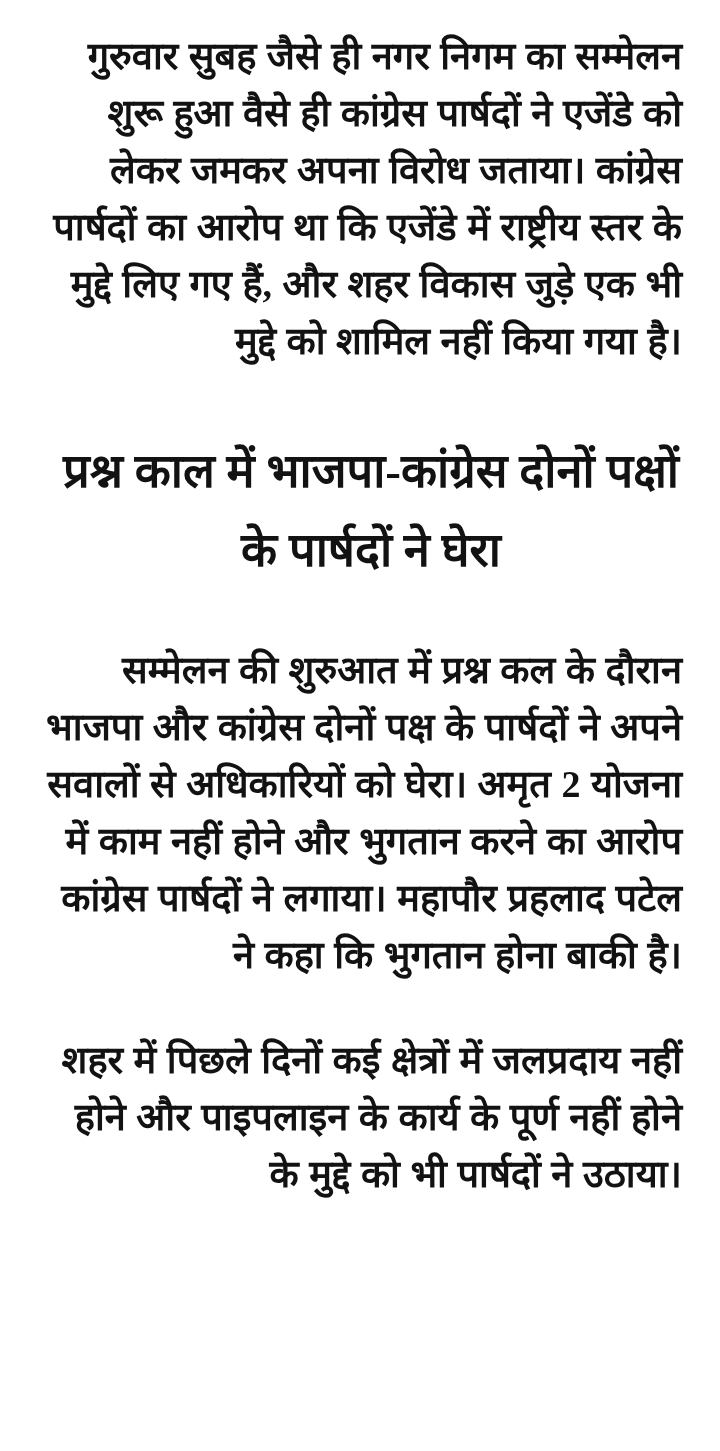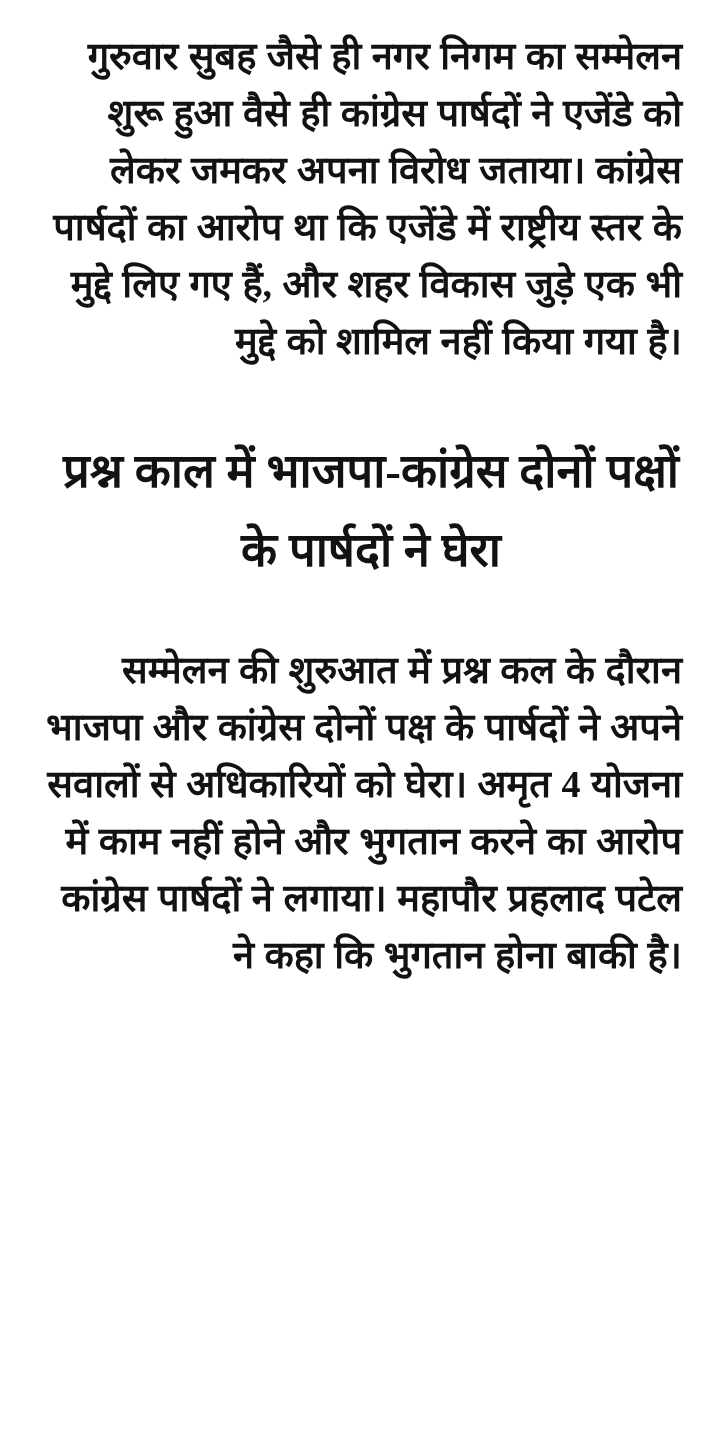--- a/index.html
+++ b/index.html
@@ -39,15 +39,16 @@
 </style>
 </head>
 <body style="background: rgb(255, 255, 255);">
 
 <main class="article">
   <p class="body-para">गुरुवार सुबह जैसे ही नगर निगम का सम्मेलन शुरू हुआ वैसे ही कांग्रेस पार्षदों ने एजेंडे को लेकर जमकर अपना विरोध जताया। कांग्रेस पार्षदों का आरोप था कि एजेंडे में राष्ट्रीय स्तर के मुद्दे लिए गए हैं, और शहर विकास जुड़े एक भी मुद्दे को शामिल नहीं किया गया है।</p>
 
 
   <h2 class="section-heading">प्रश्न काल में भाजपा-कांग्रेस दोनों पक्षों के पार्षदों ने घेरा</h2>
 
-  <p class="body-para">सम्मेलन की शुरुआत में प्रश्न कल के दौरान भाजपा और कांग्रेस दोनों पक्ष के पार्षदों ने अपने सवालों से अधिकारियों को घेरा। अमृत 4 योजना में काम नहीं होने और भुगतान करने का आरोप कांग्रेस पार्षदों ने लगाया। महापौर प्रहलाद पटेल ने कहा कि भुगतान होना बाकी है।</p>
+  <p class="body-para">सम्मेलन की शुरुआत में प्रश्न कल के दौरान भाजपा और कांग्रेस दोनों पक्ष के पार्षदों ने अपने सवालों से अधिकारियों को घेरा। अमृत 2 योजना में काम नहीं होने और भुगतान करने का आरोप कांग्रेस पार्षदों ने लगाया। महापौर प्रहलाद पटेल ने कहा कि भुगतान होना बाकी है।</p>
 
+  <p class="body-para">शहर में पिछले दिनों कई क्षेत्रों में जलप्रदाय नहीं होने और पाइपलाइन के कार्य के पूर्ण नहीं होने के मुद्दे को भी पार्षदों ने उठाया।</p>
 </main>
 
 </body></html>

